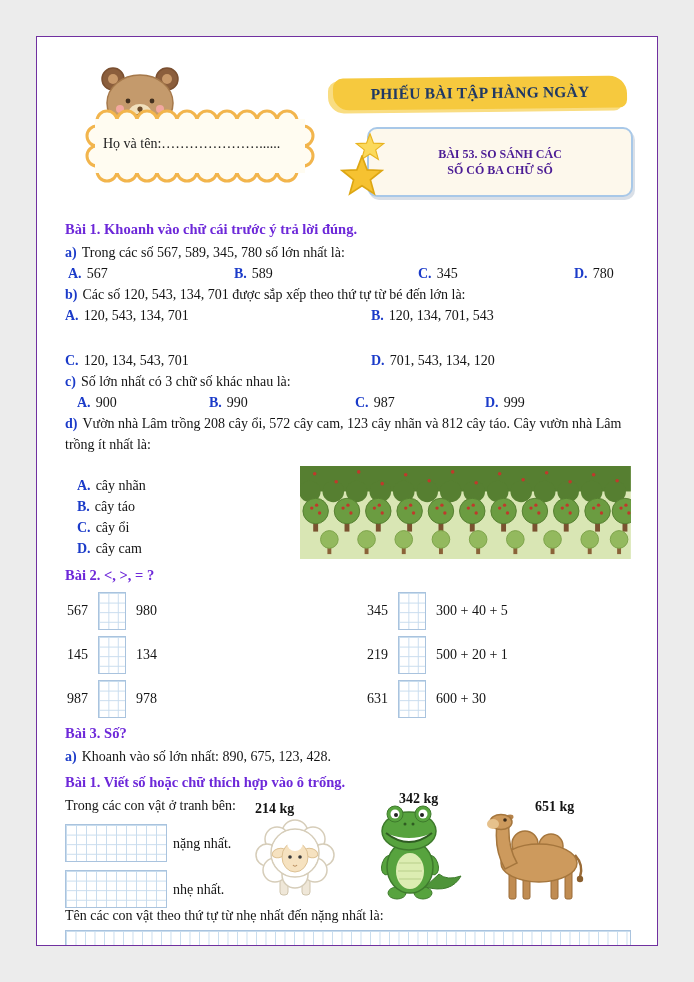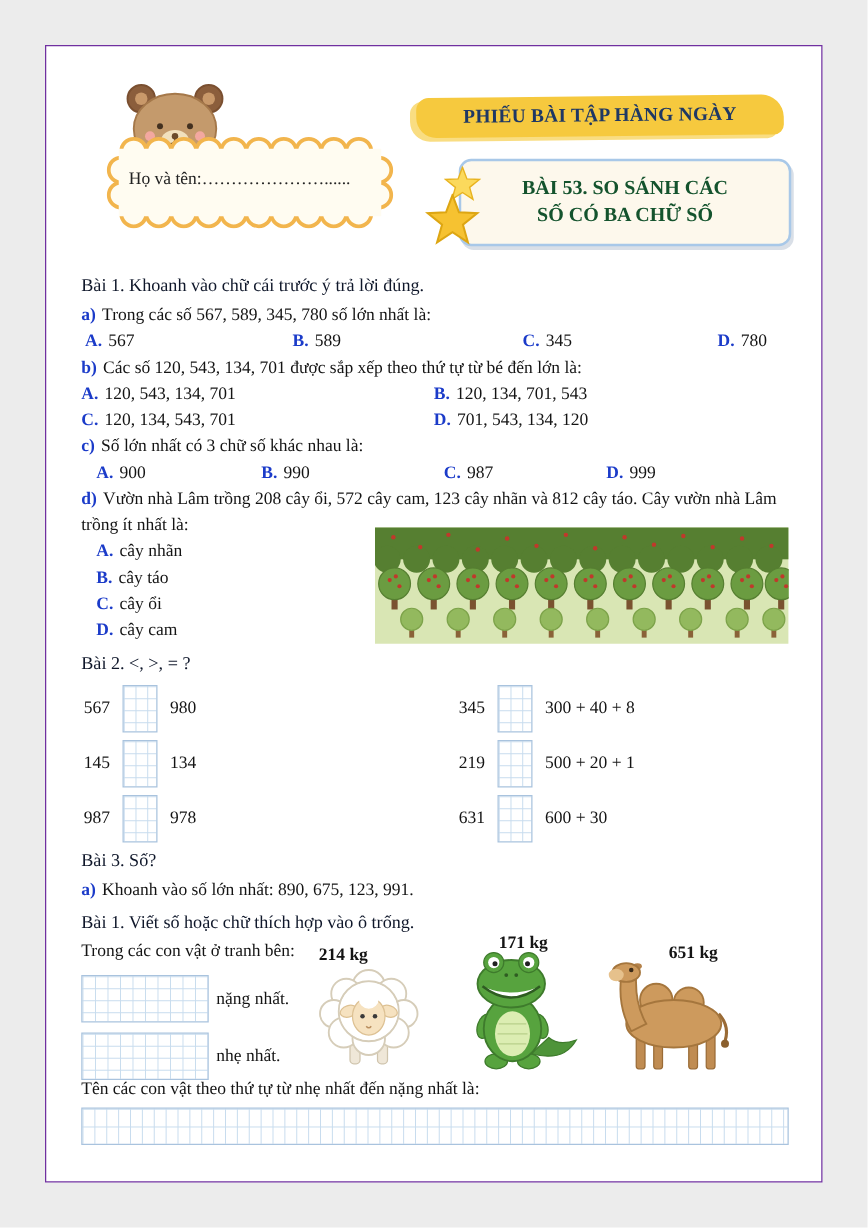--- a/index.html
+++ b/index.html
@@ -33,38 +33,38 @@
     transform:rotate(-0.6deg);
   }
   .banner span { font-weight:bold; font-size:15.5px; color:#1f3864; letter-spacing:.2px; }
   .lesson-box {
     position:absolute; left:330px; top:90px; width:262px; height:66px;
     background:#fdf8ec; border:2px solid #a8c8e8; border-radius:10px;
     box-shadow:2px 3px 0 rgba(120,140,170,.28);
     display:flex; flex-direction:column; align-items:center; justify-content:center;
     text-align:center;
   }
-  .lesson-box div { font-weight:bold; font-size:16px; color:#14532d; line-height:1.35; }
+  .lesson-box div { font-weight:bold; font-size:12px; color:#4c1d95; line-height:1.35; }
   .star1 { position:absolute; left:318px; top:96px; }
   .star2 { position:absolute; left:303px; top:118px; }
 
   
   .line { font-size:14px; line-height:21px; }
   .blue { color:#1b3bc9; font-weight:bold; }
   .bold { font-weight:normal; }
-  .sec-h { font-size:14.5px; line-height:21px; color:#0f172a; font-weight:normal; margin:5px 0 2px; }
+  .sec-h { font-size:14.5px; line-height:21px; color:#6d28d9; font-weight:bold; margin:5px 0 2px; }
   .qlabel { margin-right:5px; }
   .opt { font-size:14px; line-height:21px; }
   .opt .blue { margin-right:5px; }
 
   .opt-grid-a { display:grid; grid-template-columns:148px 166px 138px auto; padding-left:3px;gap:18px; }
-  .opt-grid-b { display:grid; grid-template-columns:282px auto; }
+  .opt-grid-b { display:grid; grid-template-columns:282px auto;gap:24px; }
   .opt-grid-c { display:grid; grid-template-columns:132px 146px 130px auto; padding-left:12px; }
 
-  .d-row { display:flex; }
+  .d-row { display:flex;margin-top:20px; }
   .d-opts { width:228px; padding-left:12px; }
   .d-opts .opt { line-height:21px; }
   .orchard { margin-left:auto; margin-top:-10px; }
 
   
   .b2-grid { display:grid; grid-template-columns:300px auto; row-gap:6px; margin:6px 0 2px; padding-left:2px; }
   .pair { display:flex; align-items:center; gap:10px; height:38px; font-size:14px; }
   .gridbox-sm, .gridbox-md, .gridbox-lg {
     background-color:#fff;
     border:1px solid #a9c3de;
@@ -279,21 +279,21 @@
     <div class="sec-h">Bài 2. &lt;, &gt;, = ?</div>
     <div class="b2-grid">
       <div class="pair">
         <span>567</span>
         <span class="gridbox-sm"></span>
         <span>980</span>
       </div>
       <div class="pair">
         <span>345</span>
         <span class="gridbox-sm"></span>
-        <span>300 + 40 + 8</span>
+        <span>300 + 40 + 5</span>
       </div>
       <div class="pair">
         <span>145</span>
         <span class="gridbox-sm"></span>
         <span>134</span>
       </div>
       <div class="pair">
         <span>219</span>
         <span class="gridbox-sm"></span>
         <span>500 + 20 + 1</span>
@@ -306,40 +306,40 @@
       <div class="pair">
         <span>631</span>
         <span class="gridbox-sm"></span>
         <span>600 + 30</span>
       </div>
     </div>
 
     
     <div class="sec-h">Bài 3. Số?</div>
     <div class="line">
-      <span class="blue qlabel">a)</span><span>Khoanh vào số lớn nhất: 890, 675, 123, 991.</span>
+      <span class="blue qlabel">a)</span><span>Khoanh vào số lớn nhất: 890, 675, 123, 428.</span>
     </div>
 
     
     <div class="sec-h">Bài 1. Viết số hoặc chữ thích hợp vào ô trống.</div>
     <div class="b4-area">
       <div class="b4-left">
         <div class="line">Trong các con vật ở tranh bên:</div>
         <div class="blank-row">
           <span class="gridbox-md"></span>
           <span class="line">nặng nhất.</span>
         </div>
         <div class="blank-row">
           <span class="gridbox-md"></span>
           <span class="line">nhẹ nhất.</span>
         </div>
       </div>
 
       <div class="wlabel" style="left:190px; top:6px">214 kg</div>
-      <div class="wlabel" style="left:334px; top:-4px">171 kg</div>
+      <div class="wlabel" style="left:334px; top:-4px">342 kg</div>
       <div class="wlabel" style="left:470px; top:4px">651 kg</div>
 
       <svg class="sheep" width="96" height="84" viewBox="0 0 96 84">
         <rect x="33" y="58" width="8" height="20" rx="3" fill="#efe7d8" stroke="#cfc4ad"></rect>
         <rect x="55" y="58" width="8" height="20" rx="3" fill="#efe7d8" stroke="#cfc4ad"></rect>
         <g fill="#ffffff" stroke="#d6cdb9" stroke-width="1.5">
           <circle cx="48" cy="16" r="13"></circle>
             <circle cx="30" cy="22" r="12"></circle>
             <circle cx="66" cy="22" r="12"></circle>
           <circle cx="20" cy="38" r="11"></circle>

